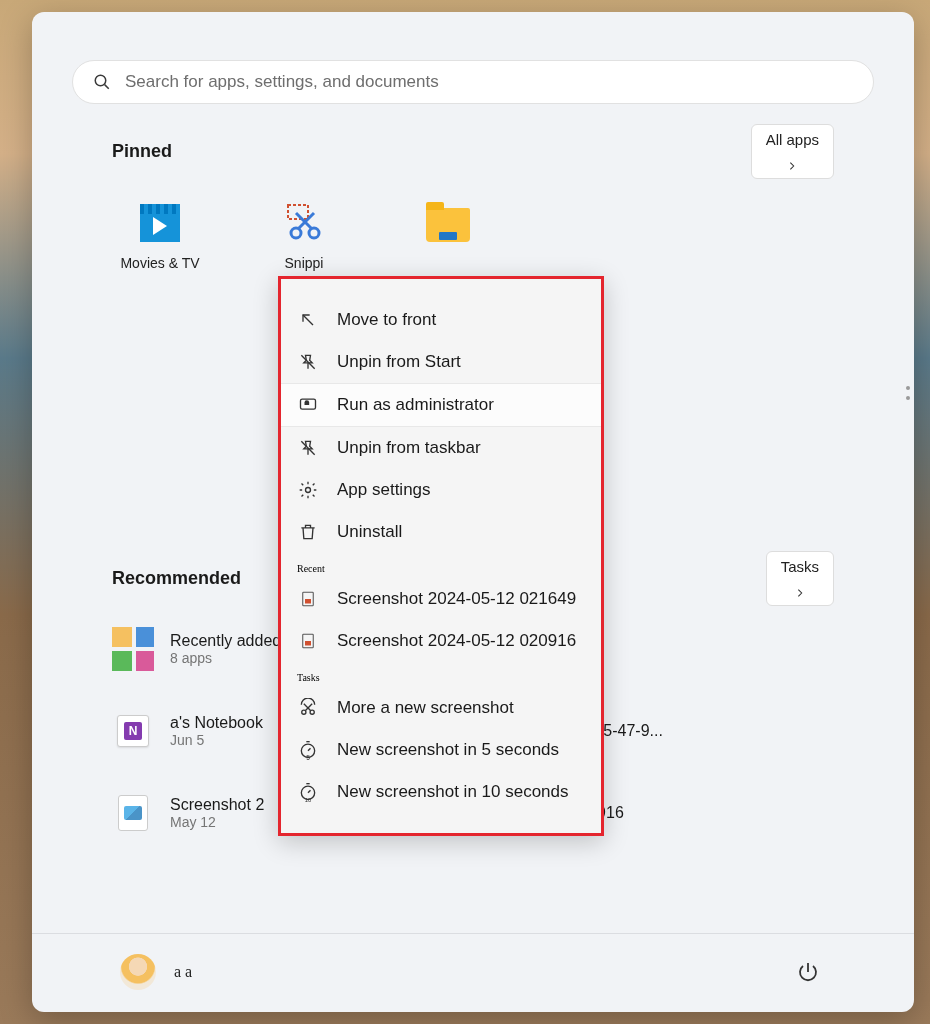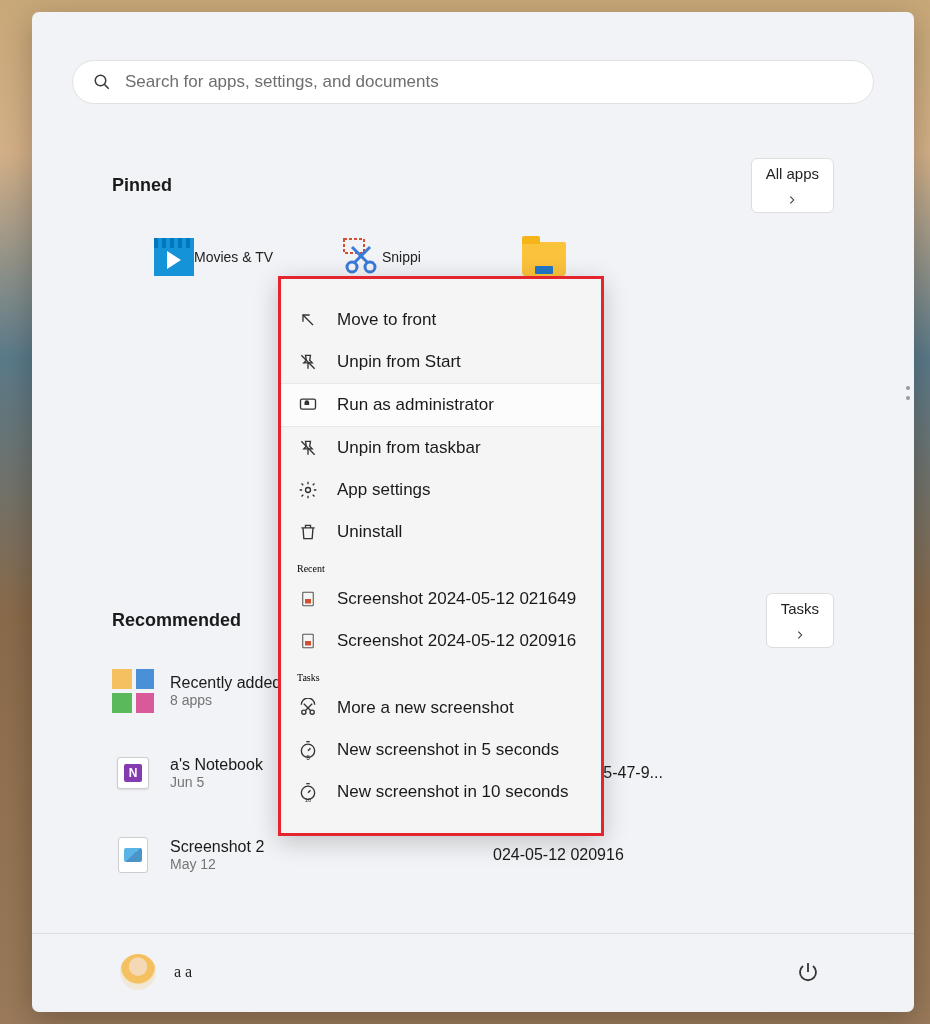--- a/index.html
+++ b/index.html
@@ -4,51 +4,51 @@
 <style>
 * { box-sizing: border-box; margin: 0; padding: 0; }
 body {
   font-family: "Segoe UI", -apple-system, sans-serif;
   width: 930px; height: 1024px;
   background: linear-gradient(180deg, #c8a878 0%, #d4b088 15%, #5a7a8a 35%, #8a6a4a 60%, #9a7a5a 100%);
   position: relative; overflow: hidden;
 }
 .start-panel {
   position: absolute; left: 32px; top: 12px; right: 16px; bottom: 12px;
-  background: #f1f3f6; border-radius: 7px;
+  background: #f1f3f6; border-radius: 12px;
   box-shadow: 0 8px 32px rgba(0,0,0,0.25);
   display: flex; flex-direction: column;
 }
 .search-wrap { padding: 48px 40px 20px; }
 .search-bar {
   display: flex; align-items: center; gap: 14px;
   background: #fff; border: 1px solid #e1e1e1; border-radius: 28px;
   height: 44px; padding: 0 20px;
 }
 .search-bar svg { flex: 0 0 auto; }
 .search-bar input {
   border: none; outline: none; flex: 1; font-size: 17px;
   color: #333; background: transparent;
 }
 .search-bar input::placeholder { color: #6e6e6e; }
 .section { padding: 0 80px; }
 .section-header {
   display: flex; justify-content: space-between; align-items: center;
-  margin-top: 34px; margin-bottom: 22px;
+  margin-bottom: 22px;
 }
 .section-header h2 { font-size: 18px; font-weight: 600; color: #1a1a1a; }
 .pill-btn {
   display: inline-flex; align-items: center; gap: 12px;
   background: #fff; border: 1px solid #ddd; border-radius: 6px;
   padding: 6px 14px; font-size: 15px; color: #222; cursor: pointer; flex-direction: column;
 }
 .pinned-grid { display: flex; gap: 52px; padding-left: 2px; }
 .app-tile {
-  display: flex; flex-direction: row; align-items: center; 
-  width: 92px; cursor: pointer; margin-left: 40px;
+  display: flex; flex-direction: column; align-items: center; gap: 10px;
+  width: 92px; cursor: pointer;
 }
 .app-icon { width: 44px; height: 44px; display: flex; align-items: center; justify-content: center; }
 .app-tile .label { font-size: 14px; color: #222; text-align: center; white-space: nowrap; }
 .recommended-list { display: grid; grid-template-columns: 1fr 1fr; column-gap: 48px; row-gap: 26px; gap: 40px; }
 .rec-item { display: flex; align-items: center; gap: 16px; cursor: pointer; }
 .rec-icon { width: 42px; height: 42px; flex: 0 0 42px; display: flex; align-items: center; justify-content: center; }
 .rec-texts { display: flex; flex-direction: column; min-width: 0; }
 .rec-title { font-size: 16px; color: #1a1a1a; white-space: nowrap; overflow: hidden; text-overflow: ellipsis; }
 .rec-sub { font-size: 14px; color: #757575; white-space: nowrap; overflow: hidden; text-overflow: ellipsis; }
 .footer {

